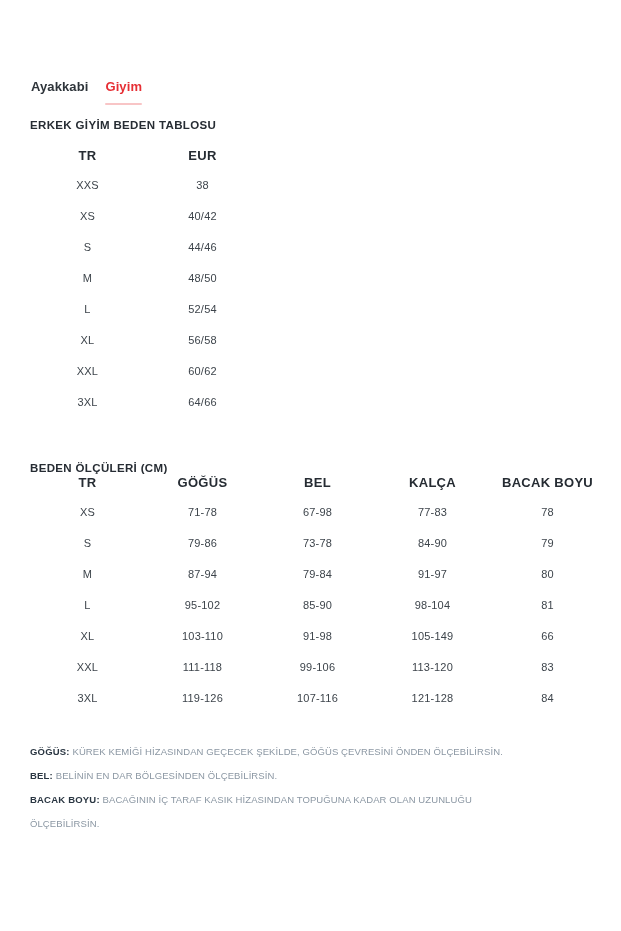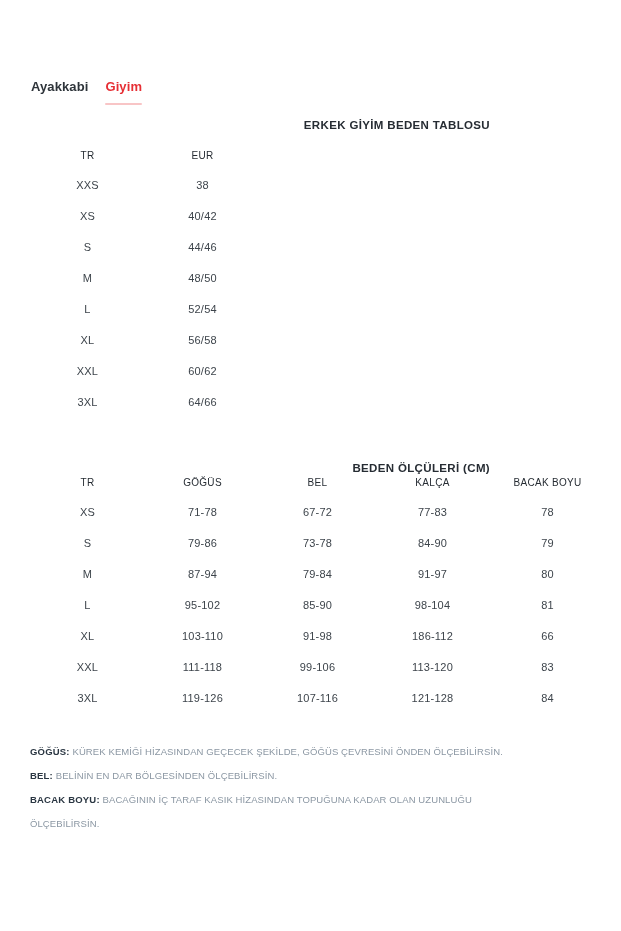--- a/index.html
+++ b/index.html
@@ -17,30 +17,30 @@
     letter-spacing: 0.1px; cursor: pointer; line-height: 15px;
   }
   .tab.active { color: var(--accent, #e62e34); }
   .tab.active::after {
     content: ""; display: block; height: 2px; margin-top: 9px;
     background: var(--accent, #e62e34); opacity: 0.28; border-radius: 1px;
   }
 
   
   .section-title {
-    position: absolute; left: 30px; width: 460px; text-align: right;
+    position: absolute; left: 30px; width: 460px; text-align: left;
     font-size: 11.5px; font-weight: bold; color: #262c33; letter-spacing: 0.35px;
   }
   .title-1 { top: 119px; }
   .title-2 { top: 442px; margin-top: 20px; }
 
   
   table { border-collapse: collapse; position: absolute; table-layout: fixed; }
   th, td { padding: 0; text-align: center; }
-  th { font-size: 10px; font-weight: normal; color: #262c33; letter-spacing: 0.3px; }
+  th { font-size: 13px; font-weight: bold; color: #262c33; letter-spacing: 0.3px; }
   td { font-size: 11px; color: #3d444b; letter-spacing: 0.2px; }
 
   .table-1 { top: 141px; left: 30px; width: 230px; }
   .table-1 th { height: 28px; }
   .table-1 td { height: 31px; }
   .table-1 col { width: 115px; }
 
   .table-2 { top: 469px; left: 30px; width: 575px; }
   .table-2 th { height: 27px; }
   .table-2 td { height: 31px; }
@@ -129,21 +129,21 @@
         <th>GÖĞÜS</th>
         <th>BEL</th>
         <th>KALÇA</th>
         <th>BACAK BOYU</th>
       </tr>
     </thead>
     <tbody id="t2-body">
         <tr>
           <td>XS</td>
           <td>71-78</td>
-          <td>67-72</td>
+          <td>67-98</td>
           <td>77-83</td>
           <td>78</td>
         </tr>
         <tr>
           <td>S</td>
           <td>79-86</td>
           <td>73-78</td>
           <td>84-90</td>
           <td>79</td>
         </tr>
@@ -158,21 +158,21 @@
           <td>L</td>
           <td>95-102</td>
           <td>85-90</td>
           <td>98-104</td>
           <td>81</td>
         </tr>
         <tr>
           <td>XL</td>
           <td>103-110</td>
           <td>91-98</td>
-          <td>186-112</td>
+          <td>105-149</td>
           <td>66</td>
         </tr>
         <tr>
           <td>XXL</td>
           <td>111-118</td>
           <td>99-106</td>
           <td>113-120</td>
           <td>83</td>
         </tr>
         <tr>

